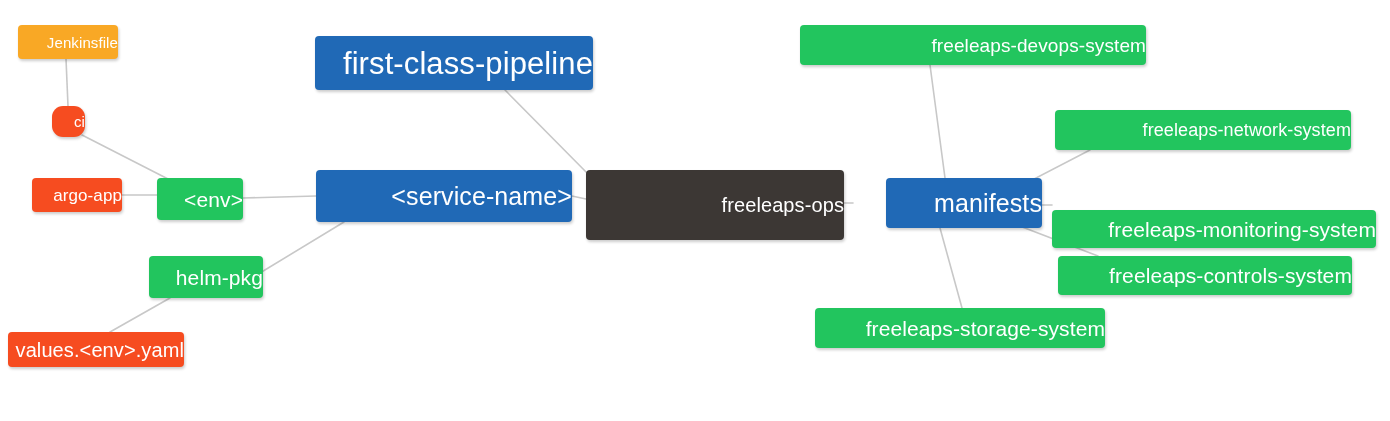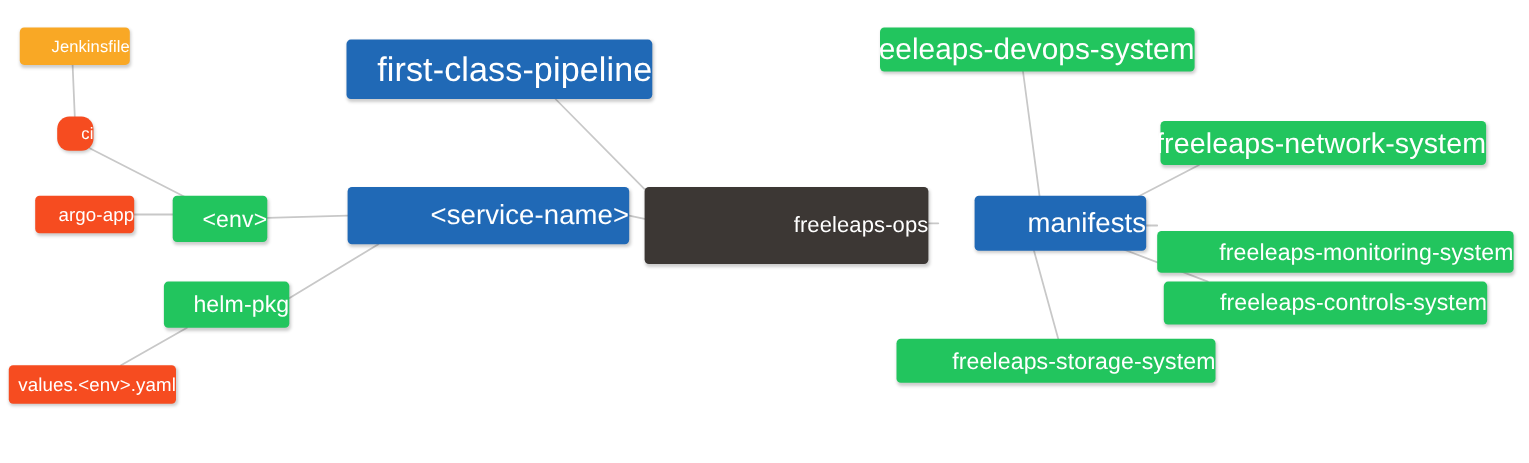--- a/index.html
+++ b/index.html
@@ -83,27 +83,27 @@
       </div>
       <div class="node" style="left: 52px; top: 106px; width: 33px; height: 31px; background: rgb(246, 76, 32); font-size: 15px; border-radius: 11px;">
         <span class="node-label">ci</span>
       </div>
       <div class="node" style="left: 18px; top: 25px; width: 100px; height: 34px; background: rgb(249, 168, 37); font-size: 15px;">
         <span class="node-label">Jenkinsfile</span>
       </div>
       <div class="node" style="left: 32px; top: 178px; width: 90px; height: 34px; background: rgb(246, 76, 32); font-size: 17px;">
         <span class="node-label">argo-app</span>
       </div>
-      <div class="node" style="left: 8px; top: 332px; width: 152px; height: 35px; background: rgb(246, 76, 32); font-size: 17px;">
+      <div class="node" style="left: 8px; top: 332px; width: 176px; height: 35px; background: rgb(246, 76, 32); font-size: 20px;">
         <span class="node-label">values.&lt;env&gt;.yaml</span>
       </div>
-      <div class="node" style="left: 800px; top: 25px; width: 286px; height: 40px; background: rgb(34, 197, 94); font-size: 27px;">
+      <div class="node" style="left: 800px; top: 25px; width: 346px; height: 40px; background: rgb(34, 197, 94); font-size: 19px;">
         <span class="node-label">freeleaps-devops-system</span>
       </div>
-      <div class="node" style="left: 1055px; top: 110px; width: 296px; height: 40px; background: rgb(34, 197, 94); font-size: 26px;">
+      <div class="node" style="left: 1055px; top: 110px; width: 296px; height: 40px; background: rgb(34, 197, 94); font-size: 18px;">
         <span class="node-label">freeleaps-network-system</span>
       </div>
       <div class="node" style="left: 1052px; top: 186px; width: 324px; height: 38px; background: rgb(34, 197, 94); font-size: 21px; margin-top: 24px;">
         <span class="node-label">freeleaps-monitoring-system</span>
       </div>
       <div class="node" style="left: 1058px; top: 256px; width: 294px; height: 39px; background: rgb(34, 197, 94); font-size: 21px;">
         <span class="node-label">freeleaps-controls-system</span>
       </div>
       <div class="node" style="left: 815px; top: 308px; width: 290px; height: 40px; background: rgb(34, 197, 94); font-size: 21px;">
         <span class="node-label">freeleaps-storage-system</span>

